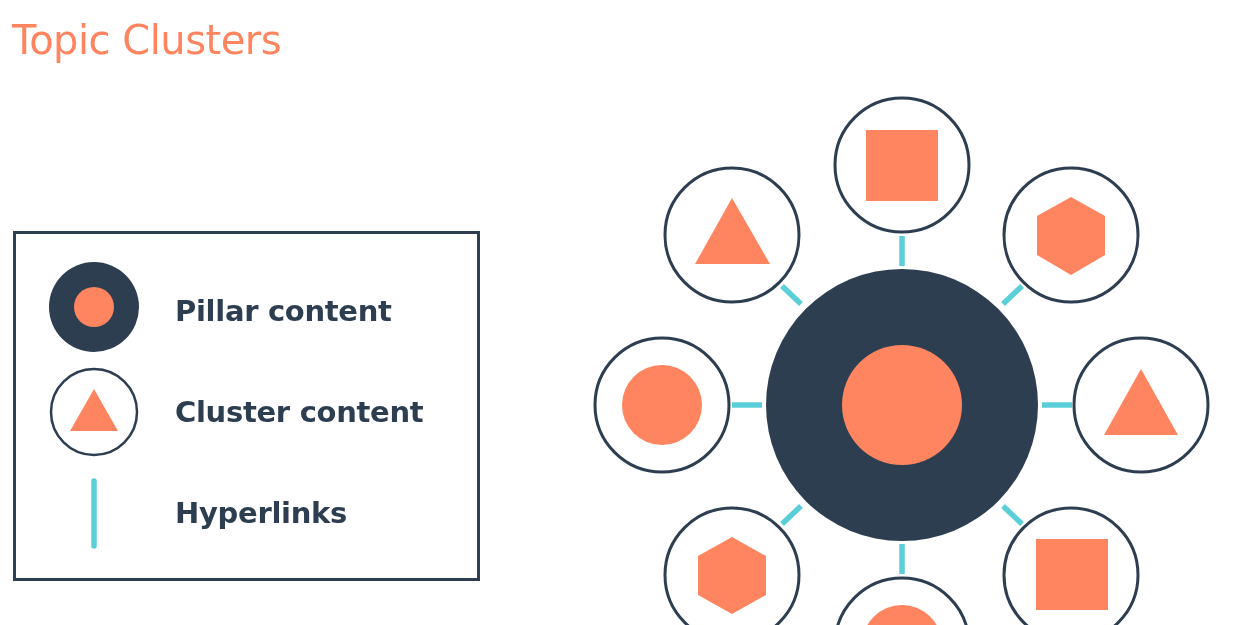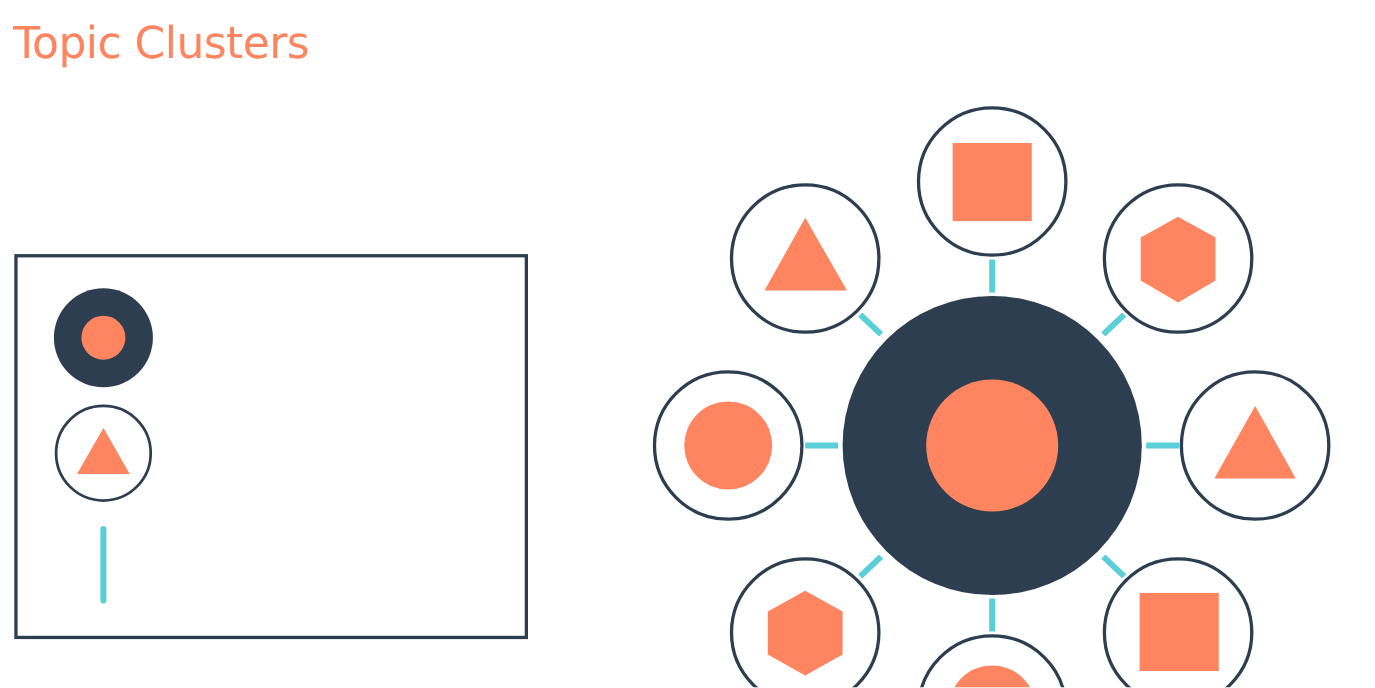--- a/index.html
+++ b/index.html
@@ -71,20 +71,23 @@
 
     <g>
       <circle cx="94" cy="412" r="43" fill="#ffffff" stroke="#2D3E50" stroke-width="2.5"></circle>
       <polygon points="94,389 118,431 70,431" fill="#FF8560"></polygon>
     </g>
 
     <g>
       <line x1="94" y1="481" x2="94" y2="546" stroke="#5BCFD8" stroke-width="5.5" stroke-linecap="round"></line>
     </g>
   </svg>
+  <span class="legend-label" style="top:60px;color:#2D3E50;">Pillar content</span>
+  <span class="legend-label" style="top:161px;color:#2D3E50;">Cluster content</span>
+  <span class="legend-label" style="top:262px;color:#2D3E50;">Hyperlinks</span>
 </div>
 
 <svg class="diagram" width="1250" height="625" viewBox="0 0 1250 625" xmlns="http://www.w3.org/2000/svg">
 
   <g stroke="#5BCFD8" stroke-width="5.5" stroke-linecap="butt">
     <line x1="902" y1="236" x2="902" y2="266"></line>
     <line x1="902" y1="544" x2="902" y2="574"></line>
     <line x1="732" y1="405" x2="762" y2="405"></line>
     <line x1="1042" y1="405" x2="1072" y2="405"></line>
     <line x1="782" y1="286" x2="801" y2="304"></line>

